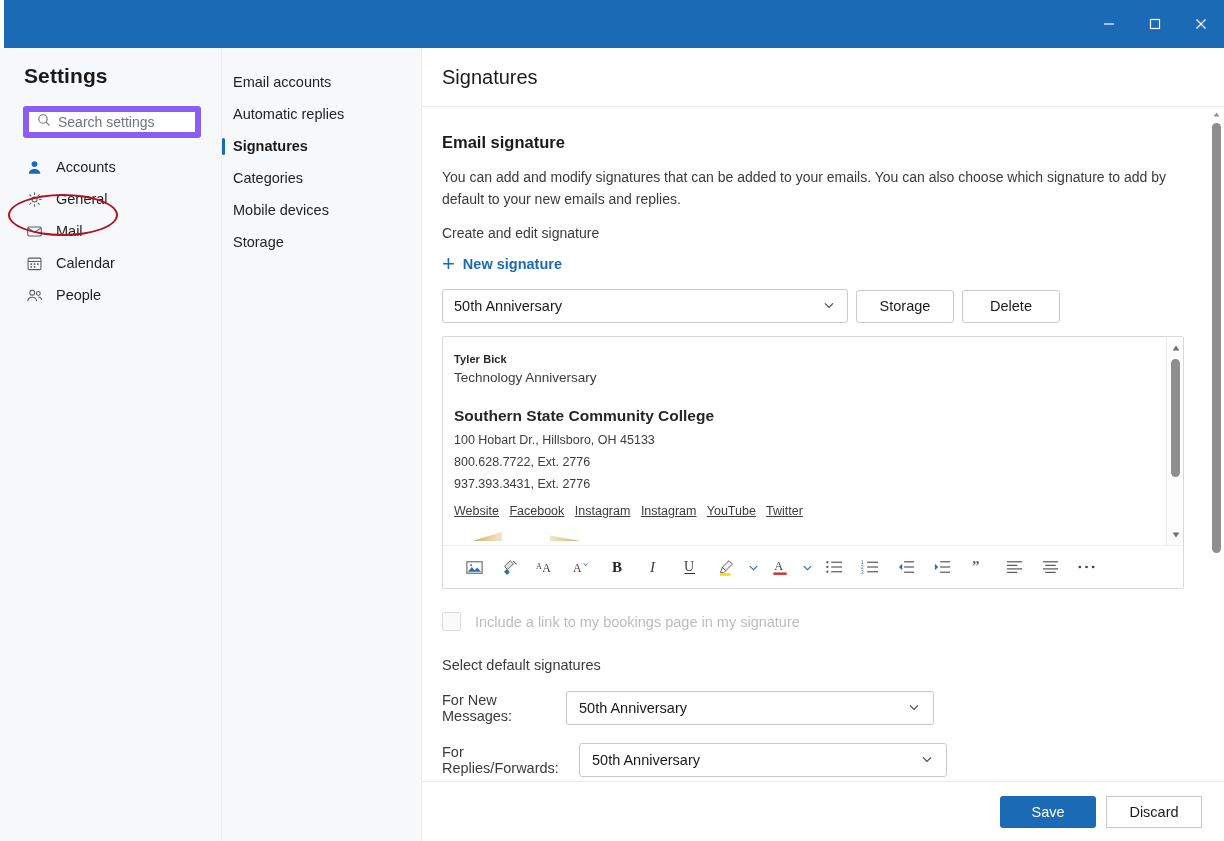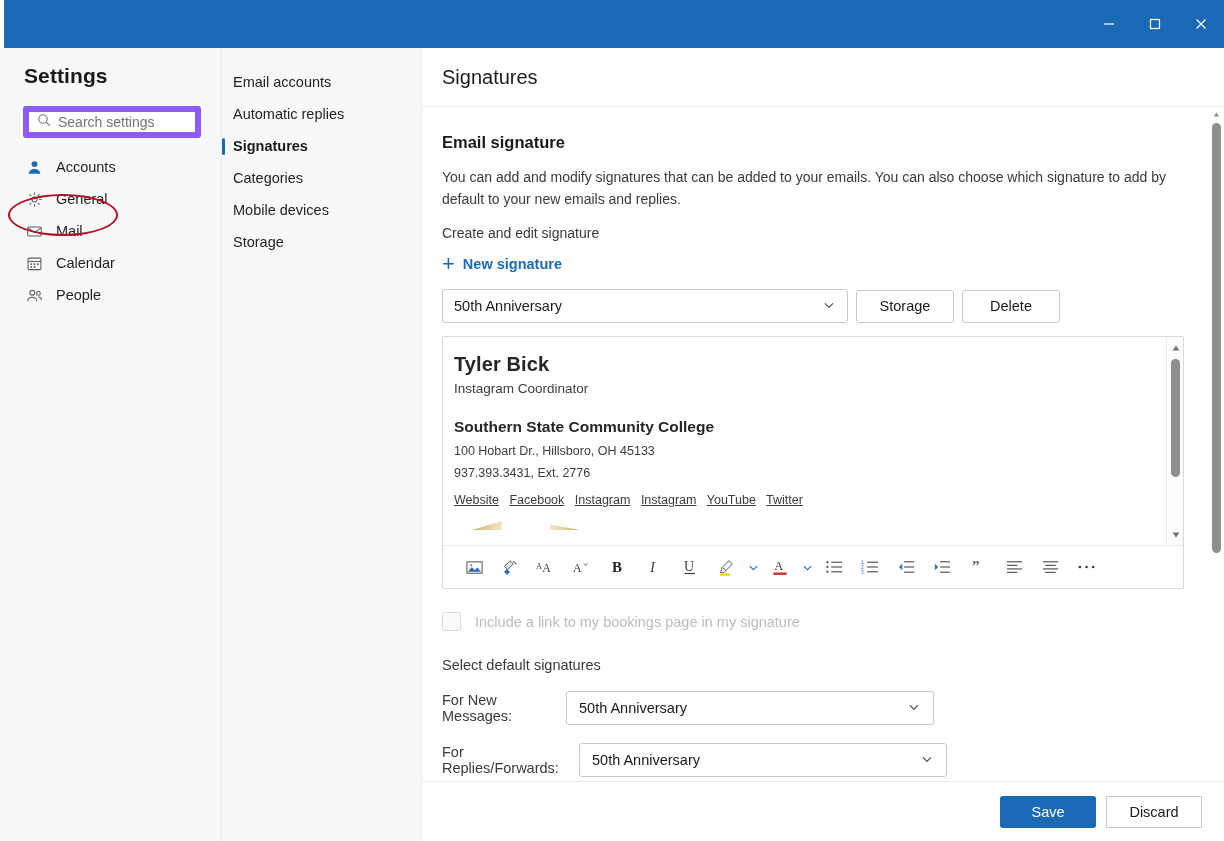--- a/index.html
+++ b/index.html
@@ -160,21 +160,21 @@
   
   .editor-wrap {
     margin-top: 13px; width: 742px;
     border: 1px solid #d9d9d9; border-radius: 2px; background: #fff;
     position: relative;
   }
   .editor-body {
     position: relative; height: 208px; overflow: hidden;
     padding: 16px 22px 0 11px;
   }
-  .sig-name { font-size: 20px; font-weight: 700; color: #262626; letter-spacing: .1px; }
+  .sig-name { font-size: 11px; font-weight: 700; color: #262626; letter-spacing: .1px; }
   .sig-role { margin-top: 5px; font-size: 13.5px; color: #3c3c3c; }
   .sig-org { margin-top: 22px; font-size: 15.5px; font-weight: 700; color: #262626; }
   .sig-line { margin-top: 8px; font-size: 12.5px; color: #3c3c3c; }
   .sig-links { margin-top: 13px; font-size: 12.5px; color: #3c3c3c; }
   .sig-links span { text-decoration: underline; margin-right: 7px; }
   .sig-logo { margin-top: 10px; height: 22px; position: relative; overflow: hidden; }
   .logo-shape-a {
     position: absolute; left: 18px; top: 4px; width: 30px; height: 9px;
     background: linear-gradient(100deg, #c8a45c 0%, #e8d2a0 60%, #f2e6cc 100%);
     clip-path: polygon(0 100%, 100% 0, 100% 100%);
@@ -433,23 +433,24 @@
               </span>
             </div>
             <div class="btn">Storage</div>
             <div class="btn">Delete</div>
           </div>
 
           
           <div class="editor-wrap">
             <div class="editor-body">
               <div class="sig-name">Tyler Bick</div>
-              <div class="sig-role">Instagram Coordinator</div>
+              <div class="sig-role">Technology Anniversary</div>
               <div class="sig-org">Southern State Community College</div>
               <div class="sig-line">100 Hobart Dr., Hillsboro, OH  45133</div>
+              <div class="sig-line">800.628.7722, Ext. 2776</div>
               <div class="sig-line">937.393.3431, Ext. 2776</div>
               <div class="sig-links">
                 <span>Website</span>
                 <span>Facebook</span>
                 <span>Instagram</span>
                 <span>Instagram</span>
                 <span>YouTube</span>
                 <span>Twitter</span>
               </div>
               <div class="sig-logo">

